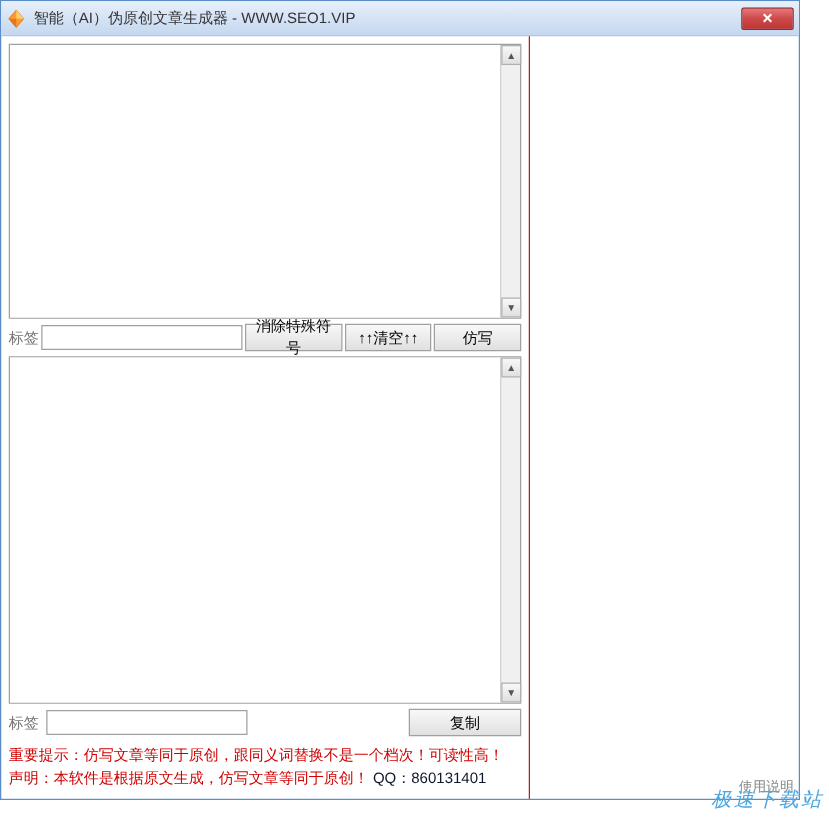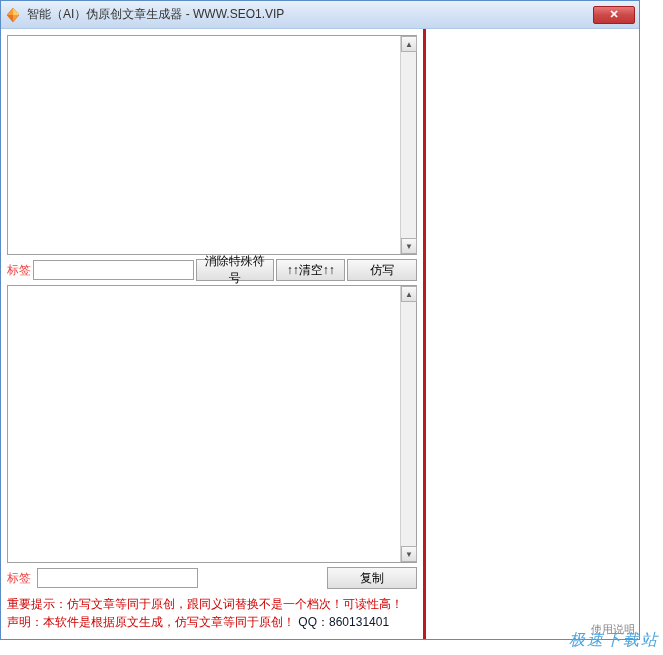--- a/index.html
+++ b/index.html
@@ -66,21 +66,21 @@
       height: calc(100% - 28px);
     }
     .left-panel {
       width: 422px;
       padding: 6px;
       display: flex;
       flex-direction: column;
     }
     .right-panel {
       flex: 1;
-      border-left: 3px solid #b91c1c;
+      border-left: 1px solid #b91c1c;
       position: relative;
     }
     .textarea-wrapper {
       position: relative;
       border: 1px solid #a0a0a0;
       background: white;
     }
     .textarea-top {
       height: 220px;
     }
@@ -127,21 +127,21 @@
       bottom: 0;
     }
     .control-row {
       display: flex;
       align-items: center;
       margin: 4px 0;
       height: 22px;
     }
     .tag-label {
       width: 30px;
-      color: #ef4444;
+      color: #737373;
     }
     .tag-input {
       flex: 1;
       height: 20px;
       border: 1px solid #a0a0a0;
       padding: 0 2px;
       font-family: inherit;
       font-size: 12px;
     }
     .btn {

